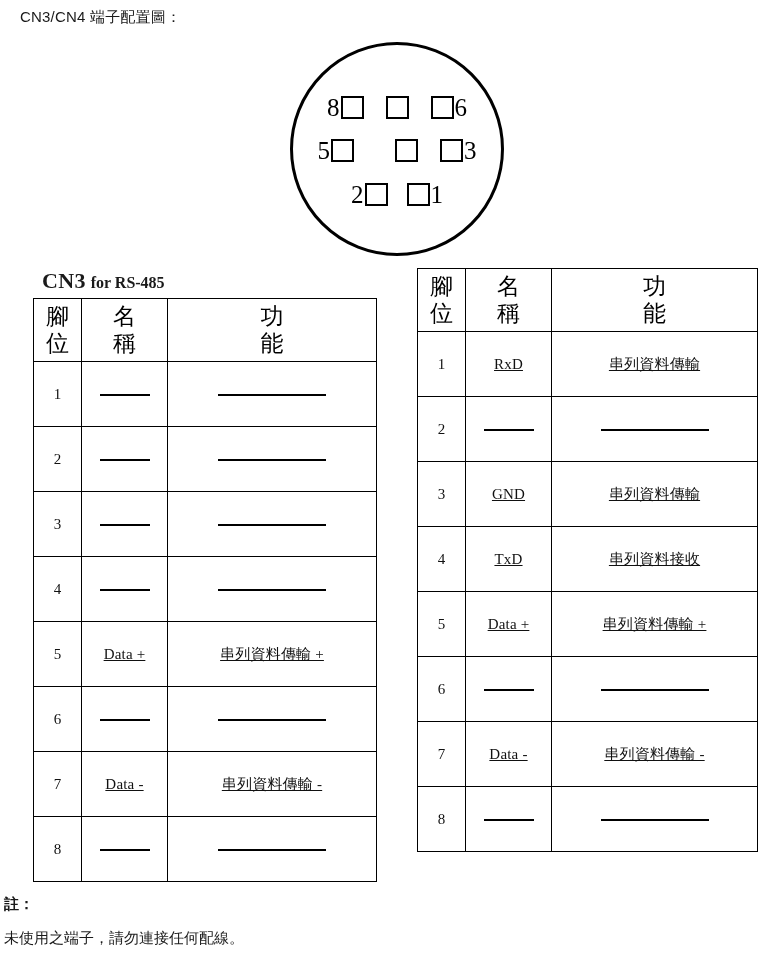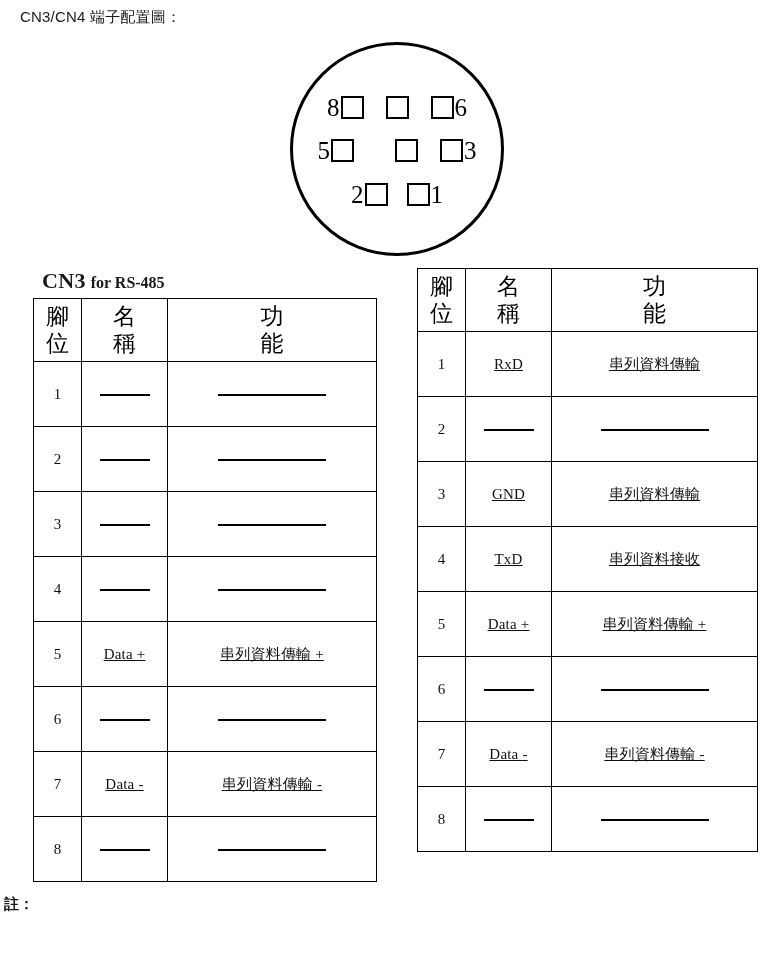--- a/index.html
+++ b/index.html
@@ -389,13 +389,14 @@
         <td class="cell-pin">8</td>
         <td class="cell-name"><span class="dash-rule"></span></td>
         <td class="cell-func"><span class="dash-rule"></span></td>
       </tr>
     </tbody>
   </table>
 </div>
 
 <div class="note-block">
   <p class="note-title">註：</p>
+  <p class="note-body">未使用之端子，請勿連接任何配線。</p>
 </div>
 
 </body></html>

